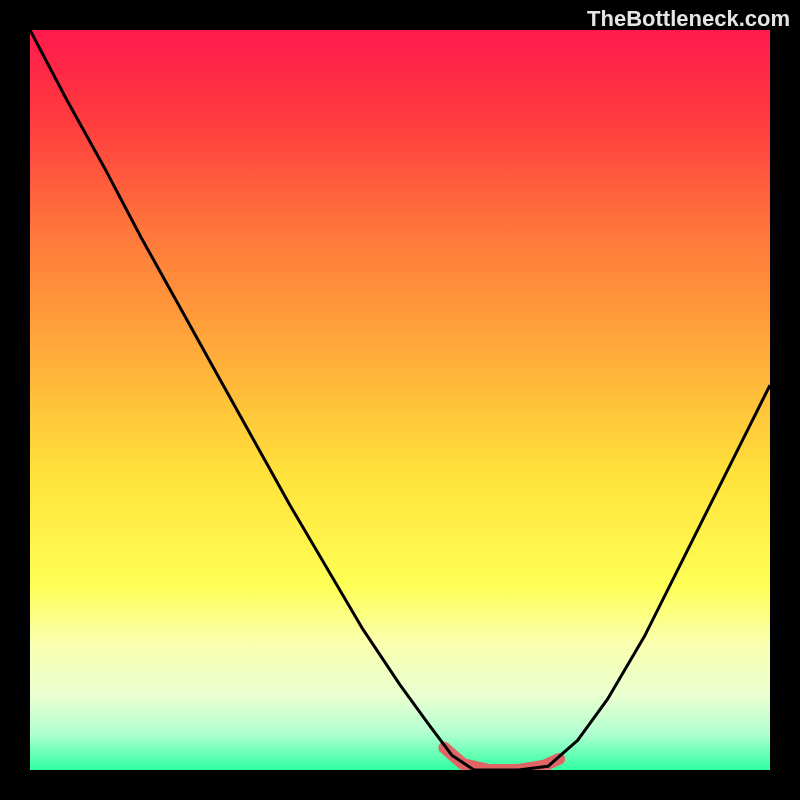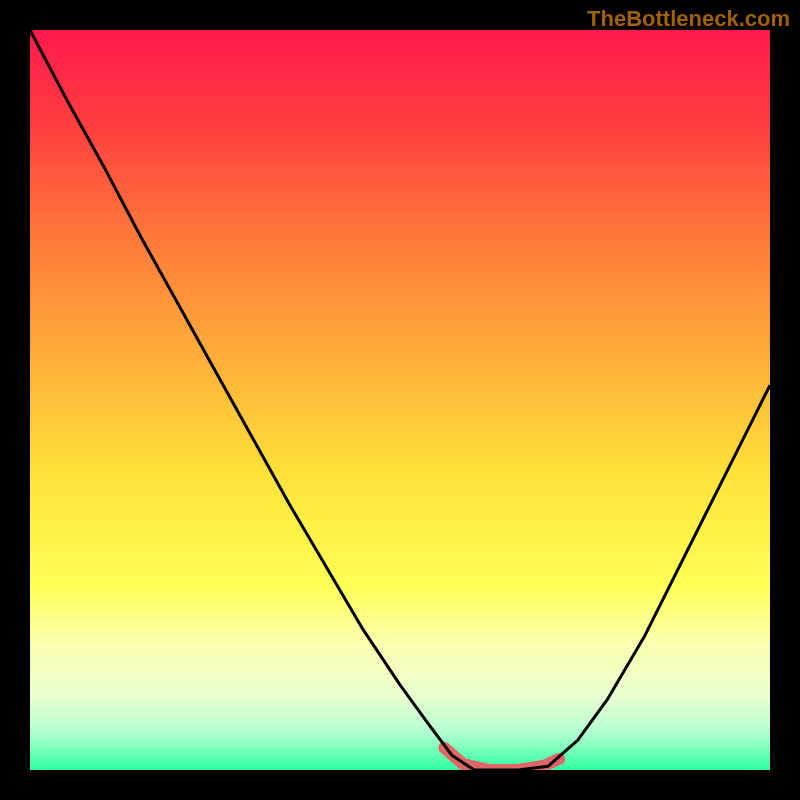--- a/index.html
+++ b/index.html
@@ -34,21 +34,21 @@
   .curve-svg {
     position: absolute;
     inset: 0;
   }
   .watermark {
     position: absolute;
     top: 6px;
     right: 10px;
     font-size: 22px;
     font-weight: 600;
-    color: #a16207;
+    color: #e5e5e5;
   }
 </style>
 </head>
 <body>
 
 <div class="frame">
   <div class="plot-area">
     <svg class="gradient-bg" viewBox="0 0 740 740" preserveAspectRatio="none">
       <defs>
         <linearGradient id="bg-grad" x1="0" y1="0" x2="0" y2="1">

